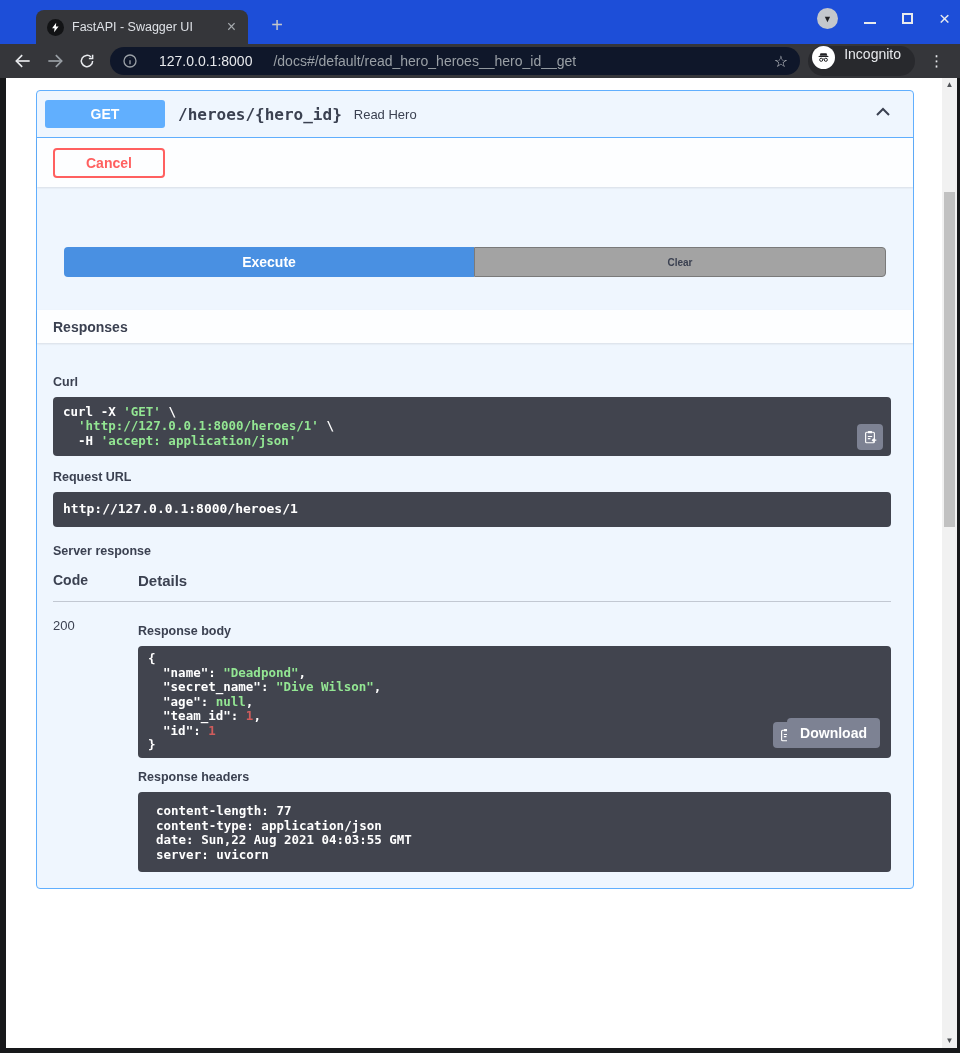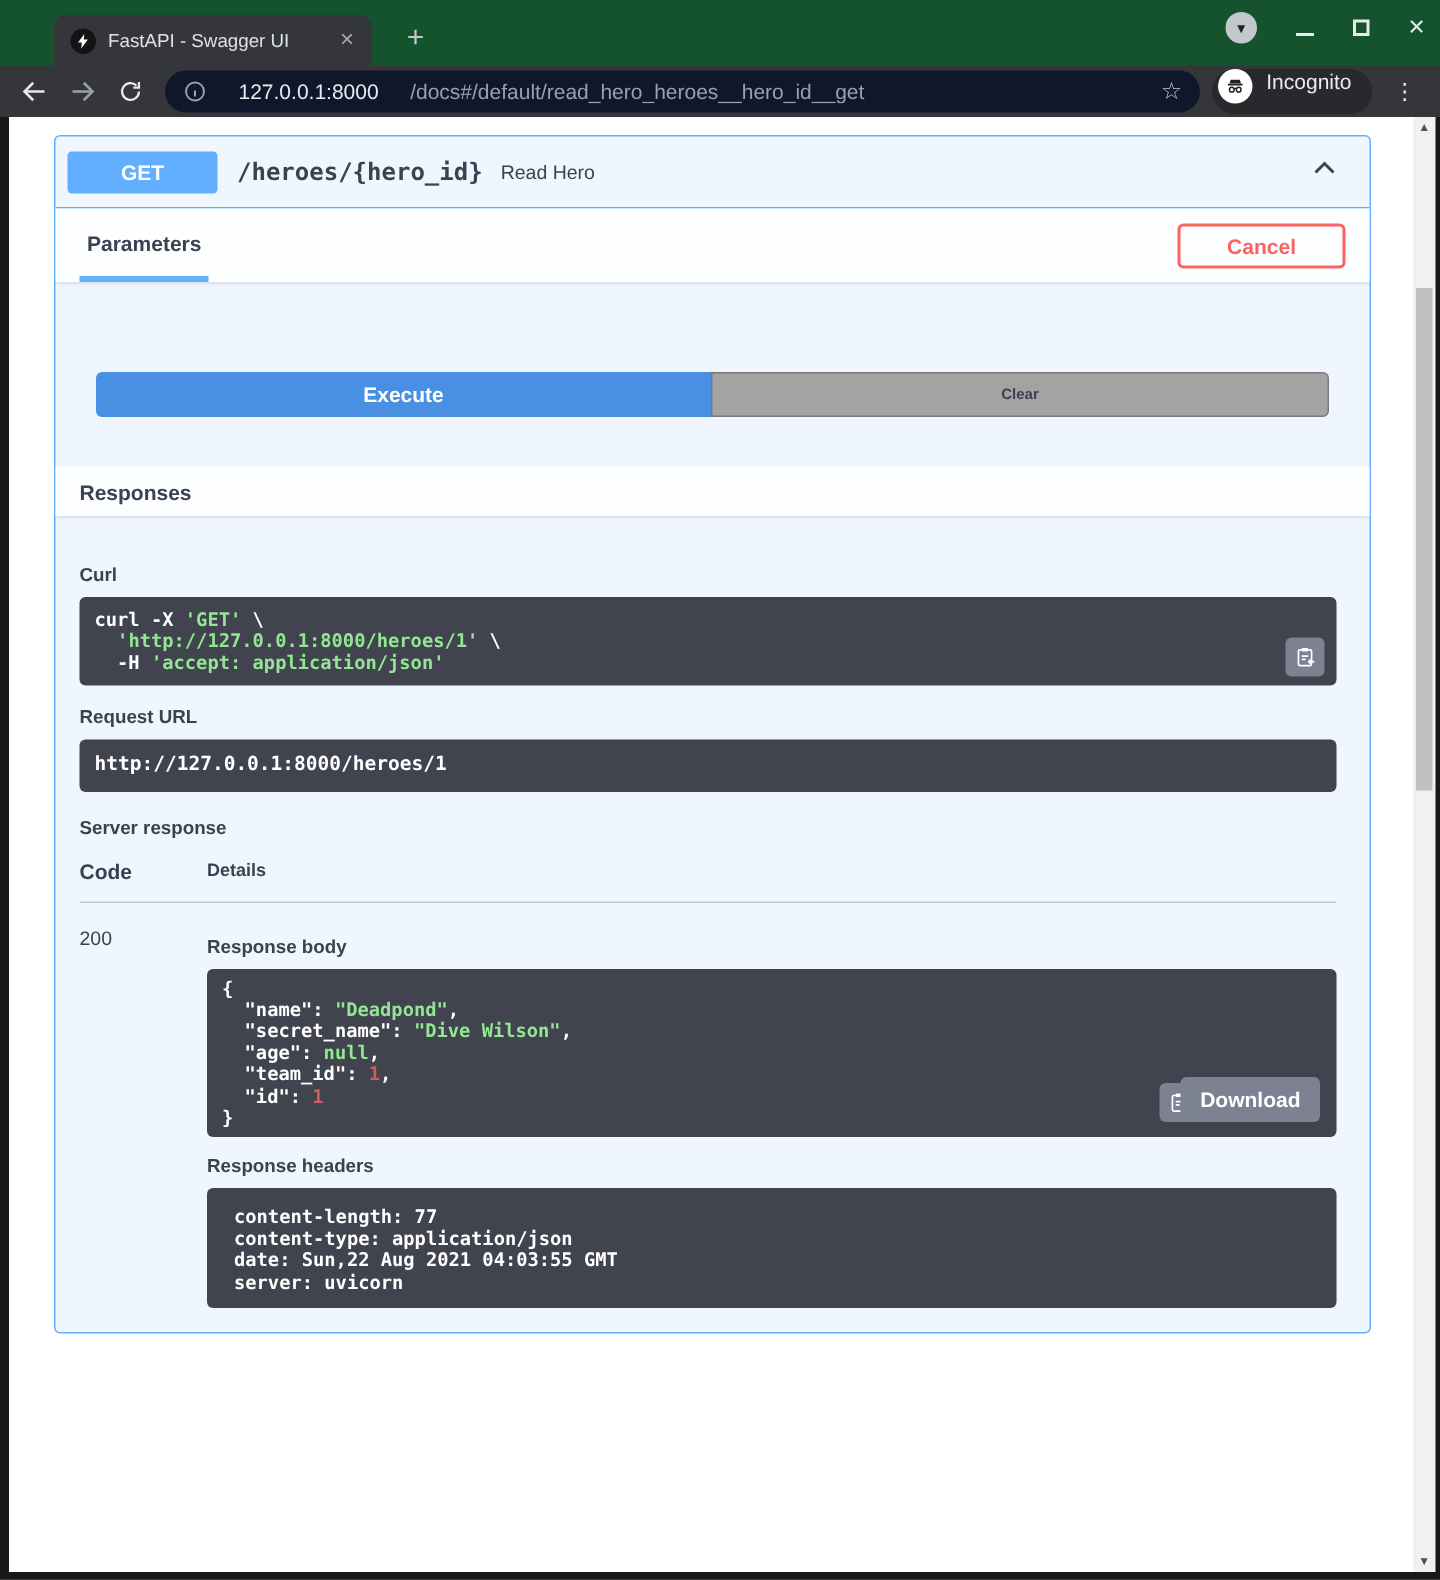--- a/index.html
+++ b/index.html
@@ -1,20 +1,20 @@
 <!DOCTYPE html>
 <html><head>
 <meta charset="utf-8">
 <style>
   *{margin:0;padding:0;box-sizing:border-box}
   html,body{background:#1b1c1e}
   .window{position:relative;width:960px;height:1053px;background:#17181a;overflow:hidden;
     font-family:"Liberation Sans",sans-serif}
   
-  .titlebar{position:relative;height:44px;background:#14532d}
+  .titlebar{position:relative;height:44px;background:#1d4ed8}
   .tab{position:absolute;left:36px;bottom:0;width:212px;height:34px;background:#35363a;
     border-radius:8px 8px 0 0;display:flex;align-items:center;padding:0 8px 0 11px;gap:8px}
   .favicon{width:17px;height:17px;border-radius:50%;background:#121315;display:flex;
     align-items:center;justify-content:center;flex:0 0 auto}
   .tab-title{flex:1;color:#dee1e6;font-size:12.5px;white-space:nowrap;overflow:hidden}
   .tab-close{color:#a6aaae;font-size:16px;line-height:1;padding:0 4px;cursor:default}
   .newtab{position:absolute;left:264px;bottom:6px;width:26px;height:24px;color:#c4c7cc;
     font-size:20px;text-align:center;line-height:22px}
   .winctl{position:absolute;right:10px;top:8px;display:flex;align-items:center;gap:26px}
   .tabsearch{width:21px;height:21px;border-radius:50%;background:#c4c7cc;display:flex;
@@ -38,21 +38,21 @@
   
   .page{position:absolute;left:6px;top:78px;width:936px;height:970px;background:#fff;overflow:hidden}
   .scrollbar{position:absolute;right:3px;top:78px;width:15px;height:970px;background:#f1f1f1}
   .sb-arrow{position:absolute;left:0;width:15px;height:14px;color:#505357;font-size:8px;
     text-align:center;line-height:14px}
   .sb-up{top:0}.sb-down{bottom:0}
   .sb-thumb{position:absolute;left:2px;top:114px;width:11px;height:335px;background:#c1c1c1}
   
   .opblock{margin:12px 28px 40px 30px;border:1px solid #61affe;border-radius:4px;background:#eff6fe}
   .op-summary{display:flex;align-items:center;padding:7px 8px;border-bottom:1px solid #61affe;cursor:pointer}
-  .method-badge{width:100px;padding:6px 0;background:#61affe;border:none;border-radius:3px;color:#fff;
+  .method-badge{width:120px;padding:6px 0;background:#61affe;border:none;border-radius:3px;color:#fff;
     font-weight:bold;font-size:14px;text-align:center;font-family:"Liberation Sans",sans-serif}
   .op-path{margin-left:13px;font-family:"DejaVu Sans Mono",monospace;font-weight:bold;
     font-size:16px;color:#3b4151}
   .op-desc{margin-left:12px;font-size:13px;color:#3b4151;flex:1}
   .chev{padding:4px 12px}
   .sec-header{display:flex;justify-content:space-between;background:rgba(255,255,255,.85);
     box-shadow:0 1px 2px rgba(0,0,0,.1);padding:0 16px}
   .sec-header.h-params{height:49px;align-items:stretch}
   .sec-header.h-resp{height:33px;align-items:center}
   .tab-param{display:flex;align-items:center;padding:0 5px;border-bottom:4px solid #61affe;
@@ -86,21 +86,21 @@
   .url-block{padding:10px;margin-bottom:17px;font-size:13px}
   .t-w{color:#fff}.t-str{color:#93e693}.t-num{color:#d05c5c}.t-green{color:#93e693}
   .copy-btn{position:absolute;right:8px;bottom:6px;width:26px;height:26px;background:#7d8293;
     border:none;border-radius:4px;display:flex;align-items:center;justify-content:center}
   .copy-btn.in-json{right:92px;bottom:10px}
   .download-btn{position:absolute;right:11px;bottom:10px;background:#7d8293;border:none;border-radius:4px;
     color:#fff;font-weight:bold;font-size:14px;padding:7px 13px;font-family:"Liberation Sans",sans-serif}
   .live-grid{display:grid;grid-template-columns:85px 1fr;margin-top:14px}
   .th-code{font-size:14px;font-weight:bold;color:#3b4151;padding-bottom:12px;
     border-bottom:1px solid rgba(59,65,81,.25)}
-  .th-sm{font-size:12px;font-weight:bold;color:#3b4151;padding-bottom:12px;
+  .th-sm{font-size:15px;font-weight:bold;color:#3b4151;padding-bottom:12px;
     border-bottom:1px solid rgba(59,65,81,.25)}
   .code-cell{padding-top:16px;font-size:13px;color:#3b4151}
   .details-cell{padding-top:22px}
   .json-block{padding:6px 10px;margin-bottom:12px;line-height:14.3px}
   .hdr-block{padding:12px 10px 10px 18px;margin-bottom:16px}
 </style>
 </head>
 <body>
 
 <div class="window">
@@ -178,21 +178,20 @@
         <span class="op-path">/heroes/{hero_id}</span>
         <span class="op-desc">Read Hero</span>
         <span class="chev">
           <svg width="20" height="20" viewBox="0 0 20 20" fill="none" stroke="#3b4151" stroke-width="2">
               <path d="M4 13l6-6 6 6"></path>
             </svg>
         </span>
       </div>
 
       <div class="sec-header h-params">
-        <span class="tab-param">Parameters</span>
         <button class="cancel-btn">Cancel</button>
       </div>
 
 
       <div class="execute-row">
         <button class="btn-execute">Execute</button>
         <button class="btn-clear">Clear</button>
       </div>
 
       <div class="sec-header h-resp">

